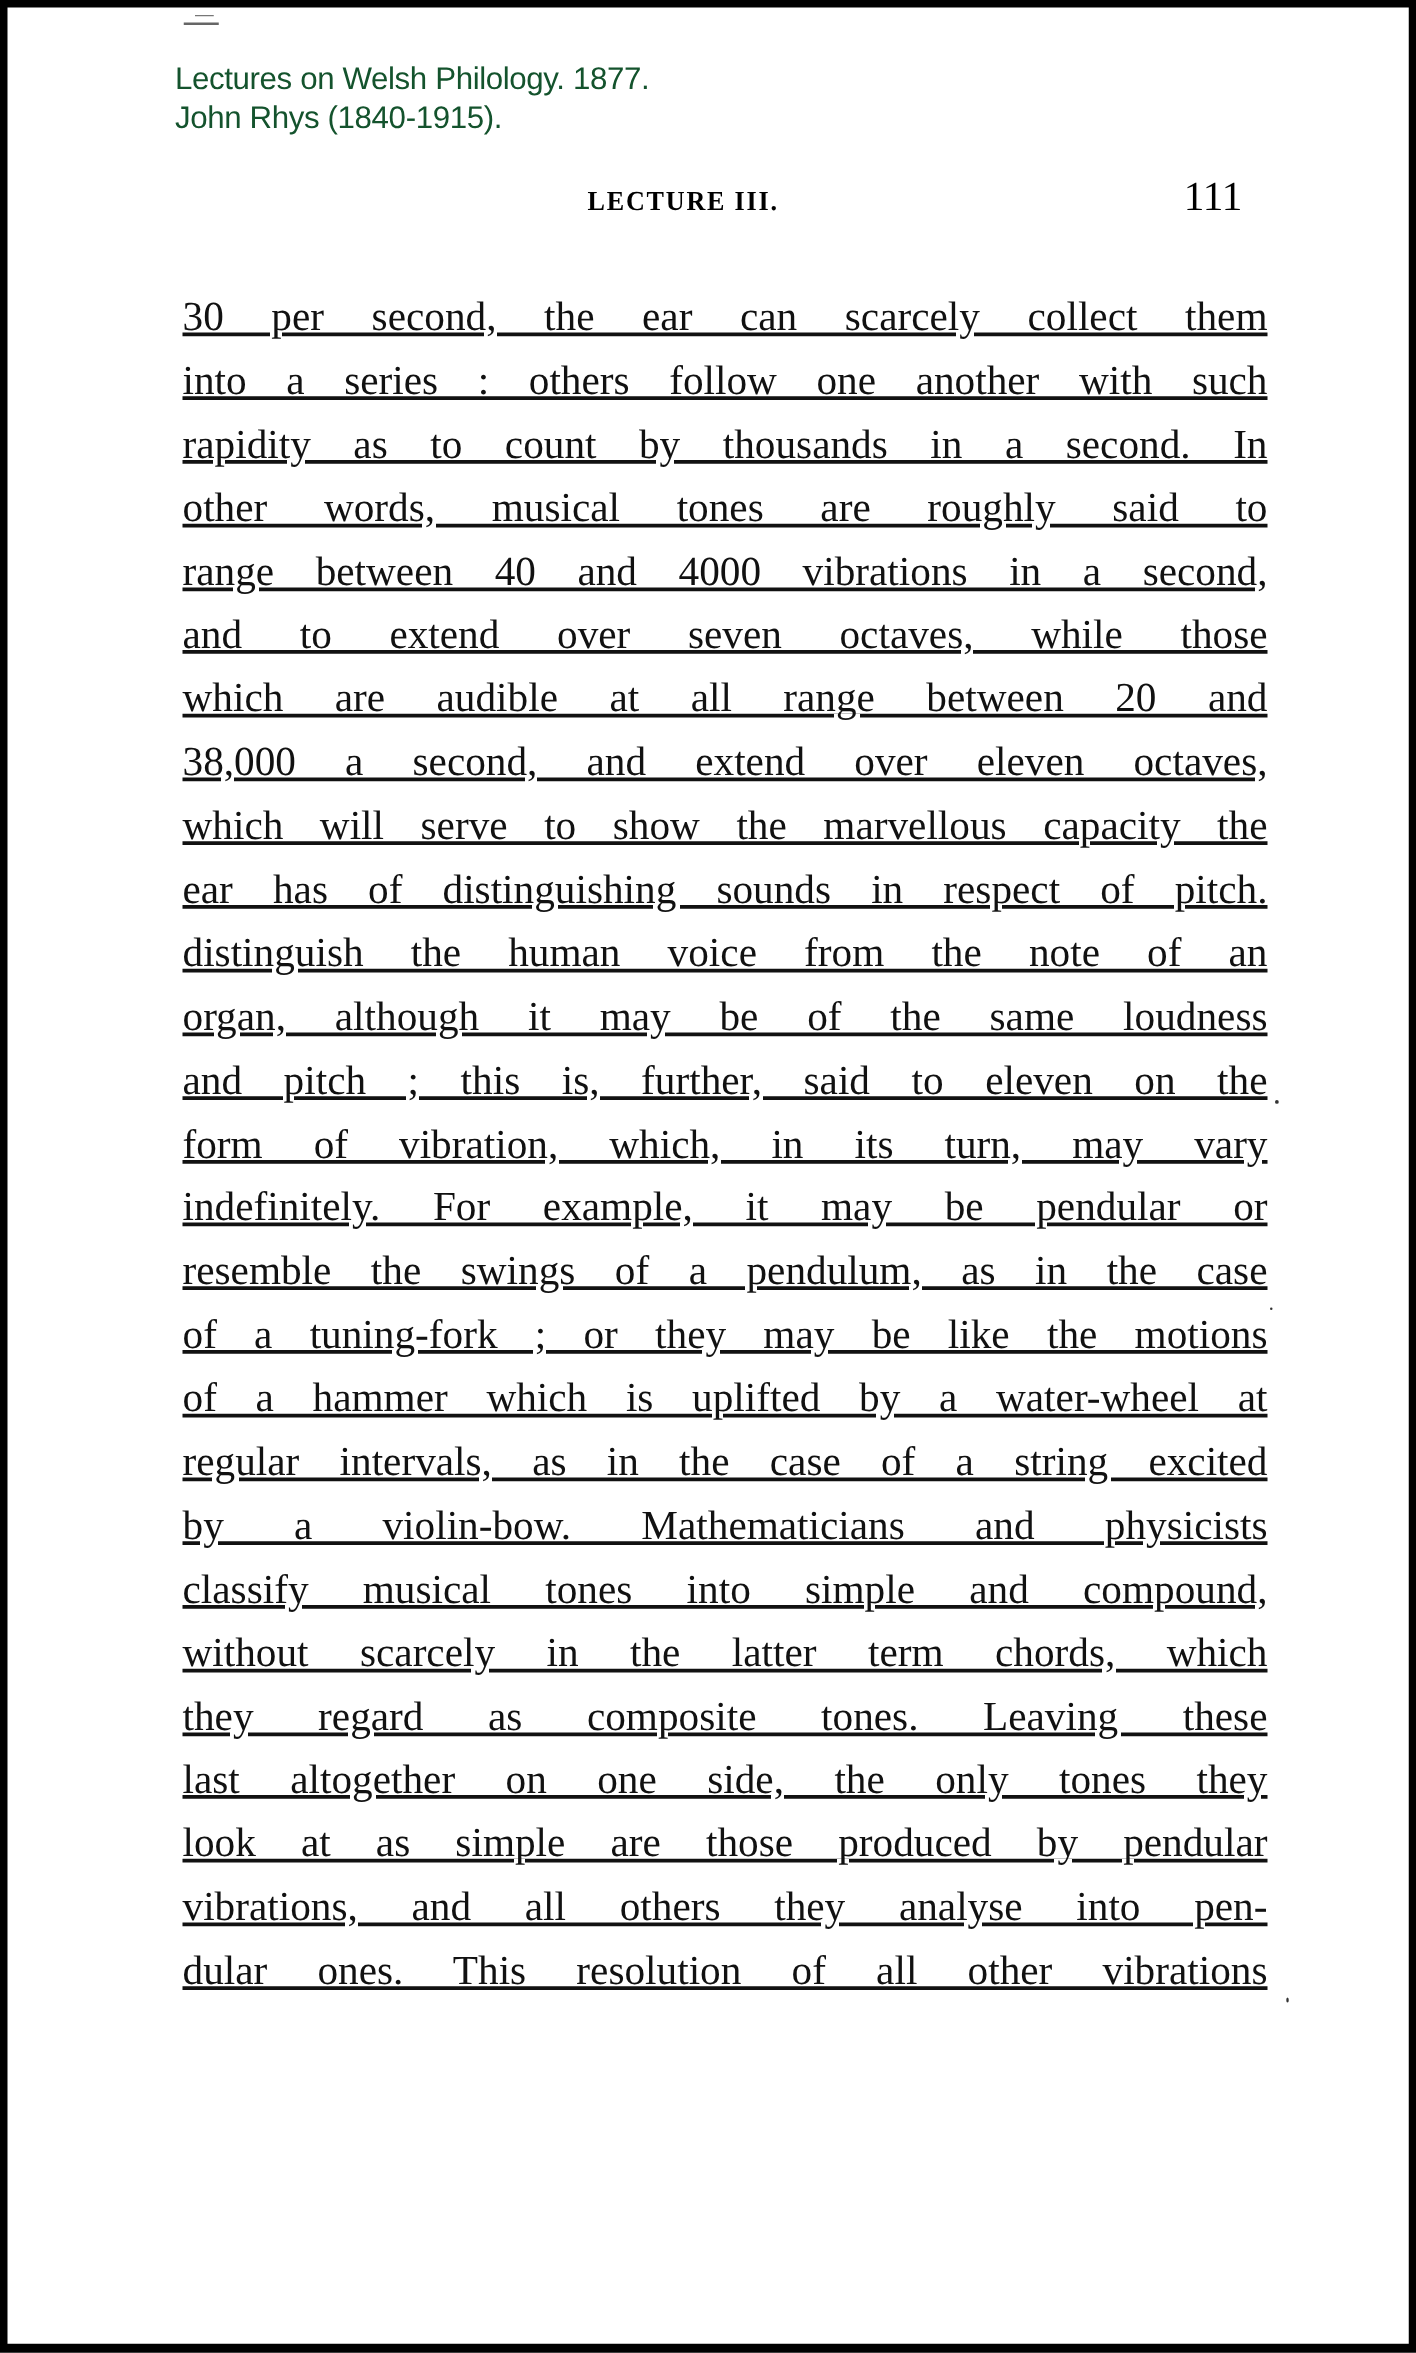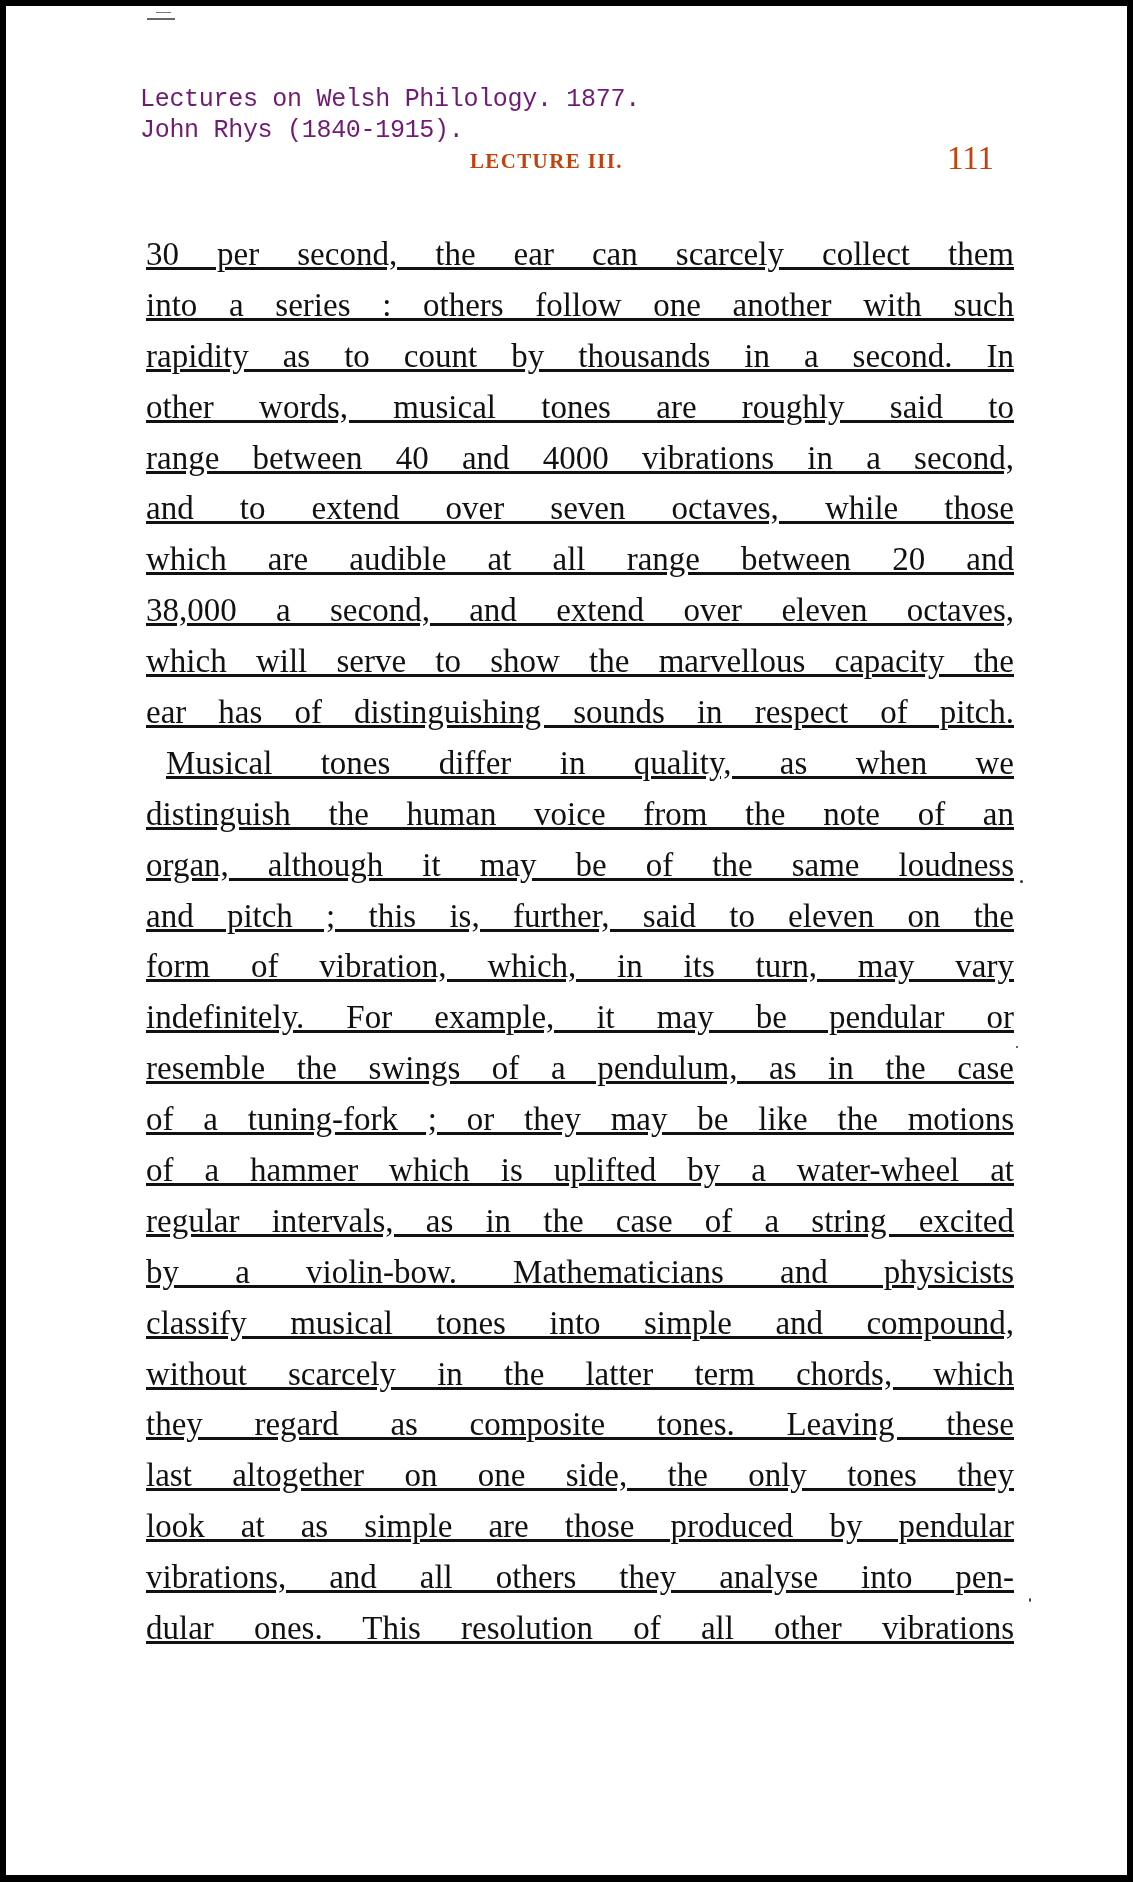--- a/index.html
+++ b/index.html
@@ -42,36 +42,35 @@
       left: 0;
       top: 9px;
       width: 28px;
       height: 2px;
       background: #666;
     }
     .catalog {
       position: absolute;
       left: 134px;
       top: 42px;
-      font-family: Liberation Mono, monospace;
+      font-family: Liberation Sans, sans-serif;
       font-size: 25px;
       line-height: 31px;
-      color: #701a75;
+      color: #14532d;
       letter-spacing: -0.3px;
-      margin-top: 36px;
     }
     .catalog div { white-space: nowrap; }
     .running-head {
       position: absolute;
       left: 134px;
       top: 136px;
       width: 864px;
       height: 40px;
       font-family: "Liberation Serif", serif;
-      color: #c2410c;
+      color: #000000;
     }
     .running-title {
       position: absolute;
       left: 330px;
       top: 6px;
       font-size: 22px;
       letter-spacing: 1.5px;
       font-weight: bold;
       transform: scaleX(0.95);
       transform-origin: left;
@@ -138,21 +137,20 @@
     <span class="line">30 per second, the ear can scarcely collect them</span>
     <span class="line">into a series : others follow one another with such</span>
     <span class="line">rapidity as to count by thousands in a second. In</span>
     <span class="line">other words, musical tones are roughly said to</span>
     <span class="line">range between 40 and 4000 vibrations in a second,</span>
     <span class="line">and to extend over seven octaves, while those</span>
     <span class="line">which are audible at all range between 20 and</span>
     <span class="line">38,000 a second, and extend over eleven octaves,</span>
     <span class="line">which will serve to show the marvellous capacity the</span>
     <span class="line">ear has of distinguishing sounds in respect of pitch.</span>
-    <span class="line indent">Musical tones differ in quality, as when we</span>
     <span class="line">distinguish the human voice from the note of an</span>
     <span class="line">organ, although it may be of the same loudness</span>
     <span class="line">and pitch ; this is, further, said to eleven on the</span>
     <span class="line">form of vibration, which, in its turn, may vary</span>
     <span class="line">indefinitely. For example, it may be pendular or</span>
     <span class="line">resemble the swings of a pendulum, as in the case</span>
     <span class="line">of a tuning-fork ; or they may be like the motions</span>
     <span class="line">of a hammer which is uplifted by a water-wheel at</span>
     <span class="line">regular intervals, as in the case of a string excited</span>
     <span class="line">by a violin-bow. Mathematicians and physicists</span>

